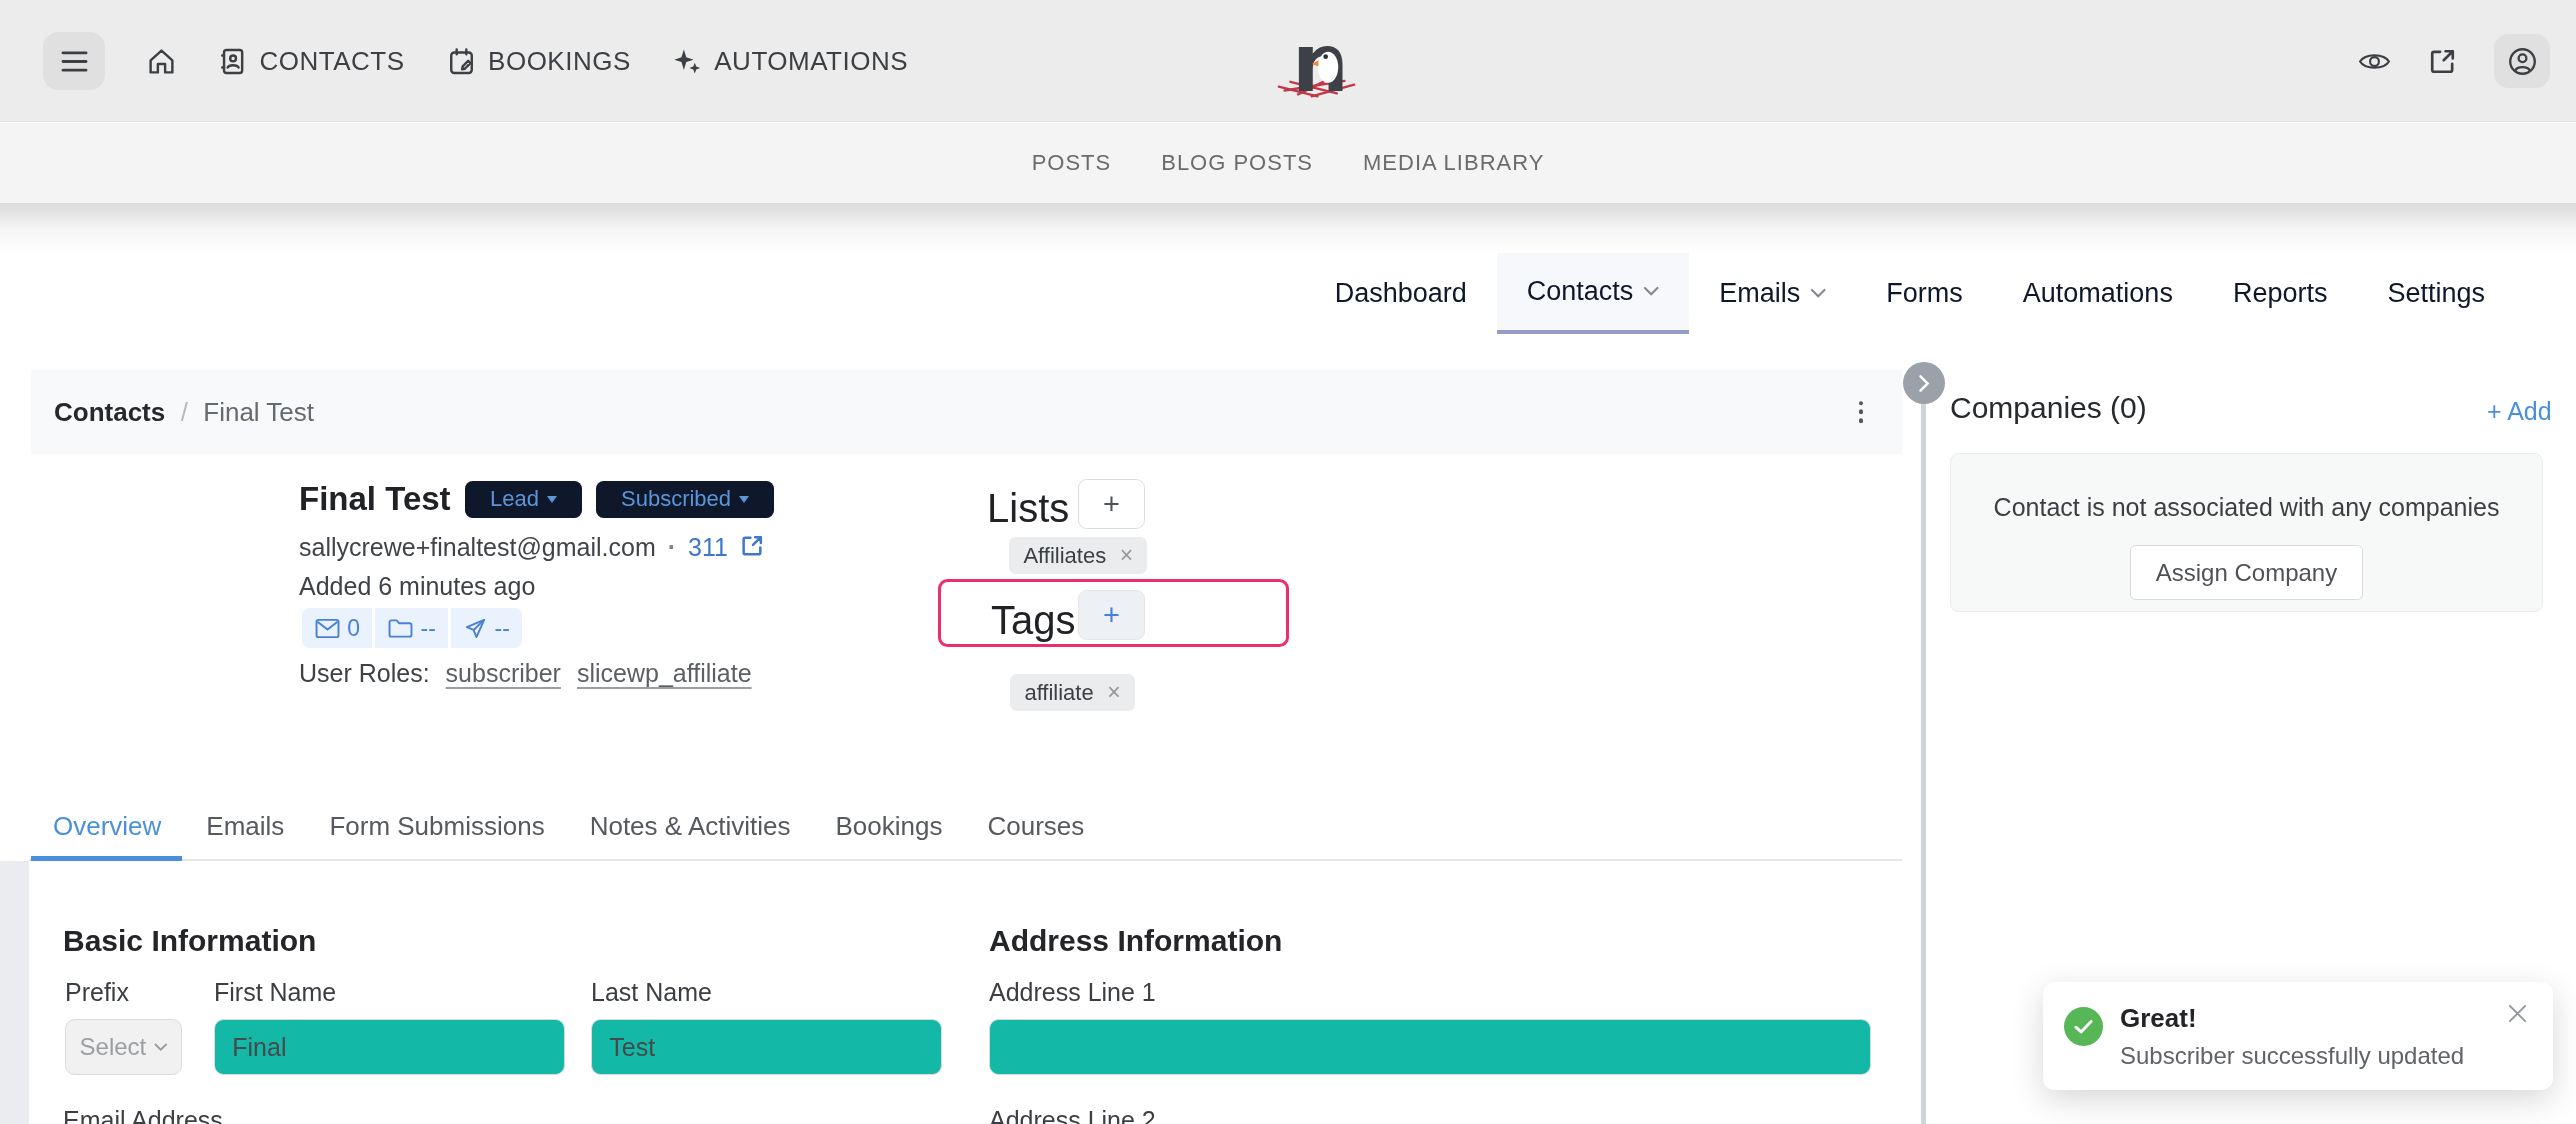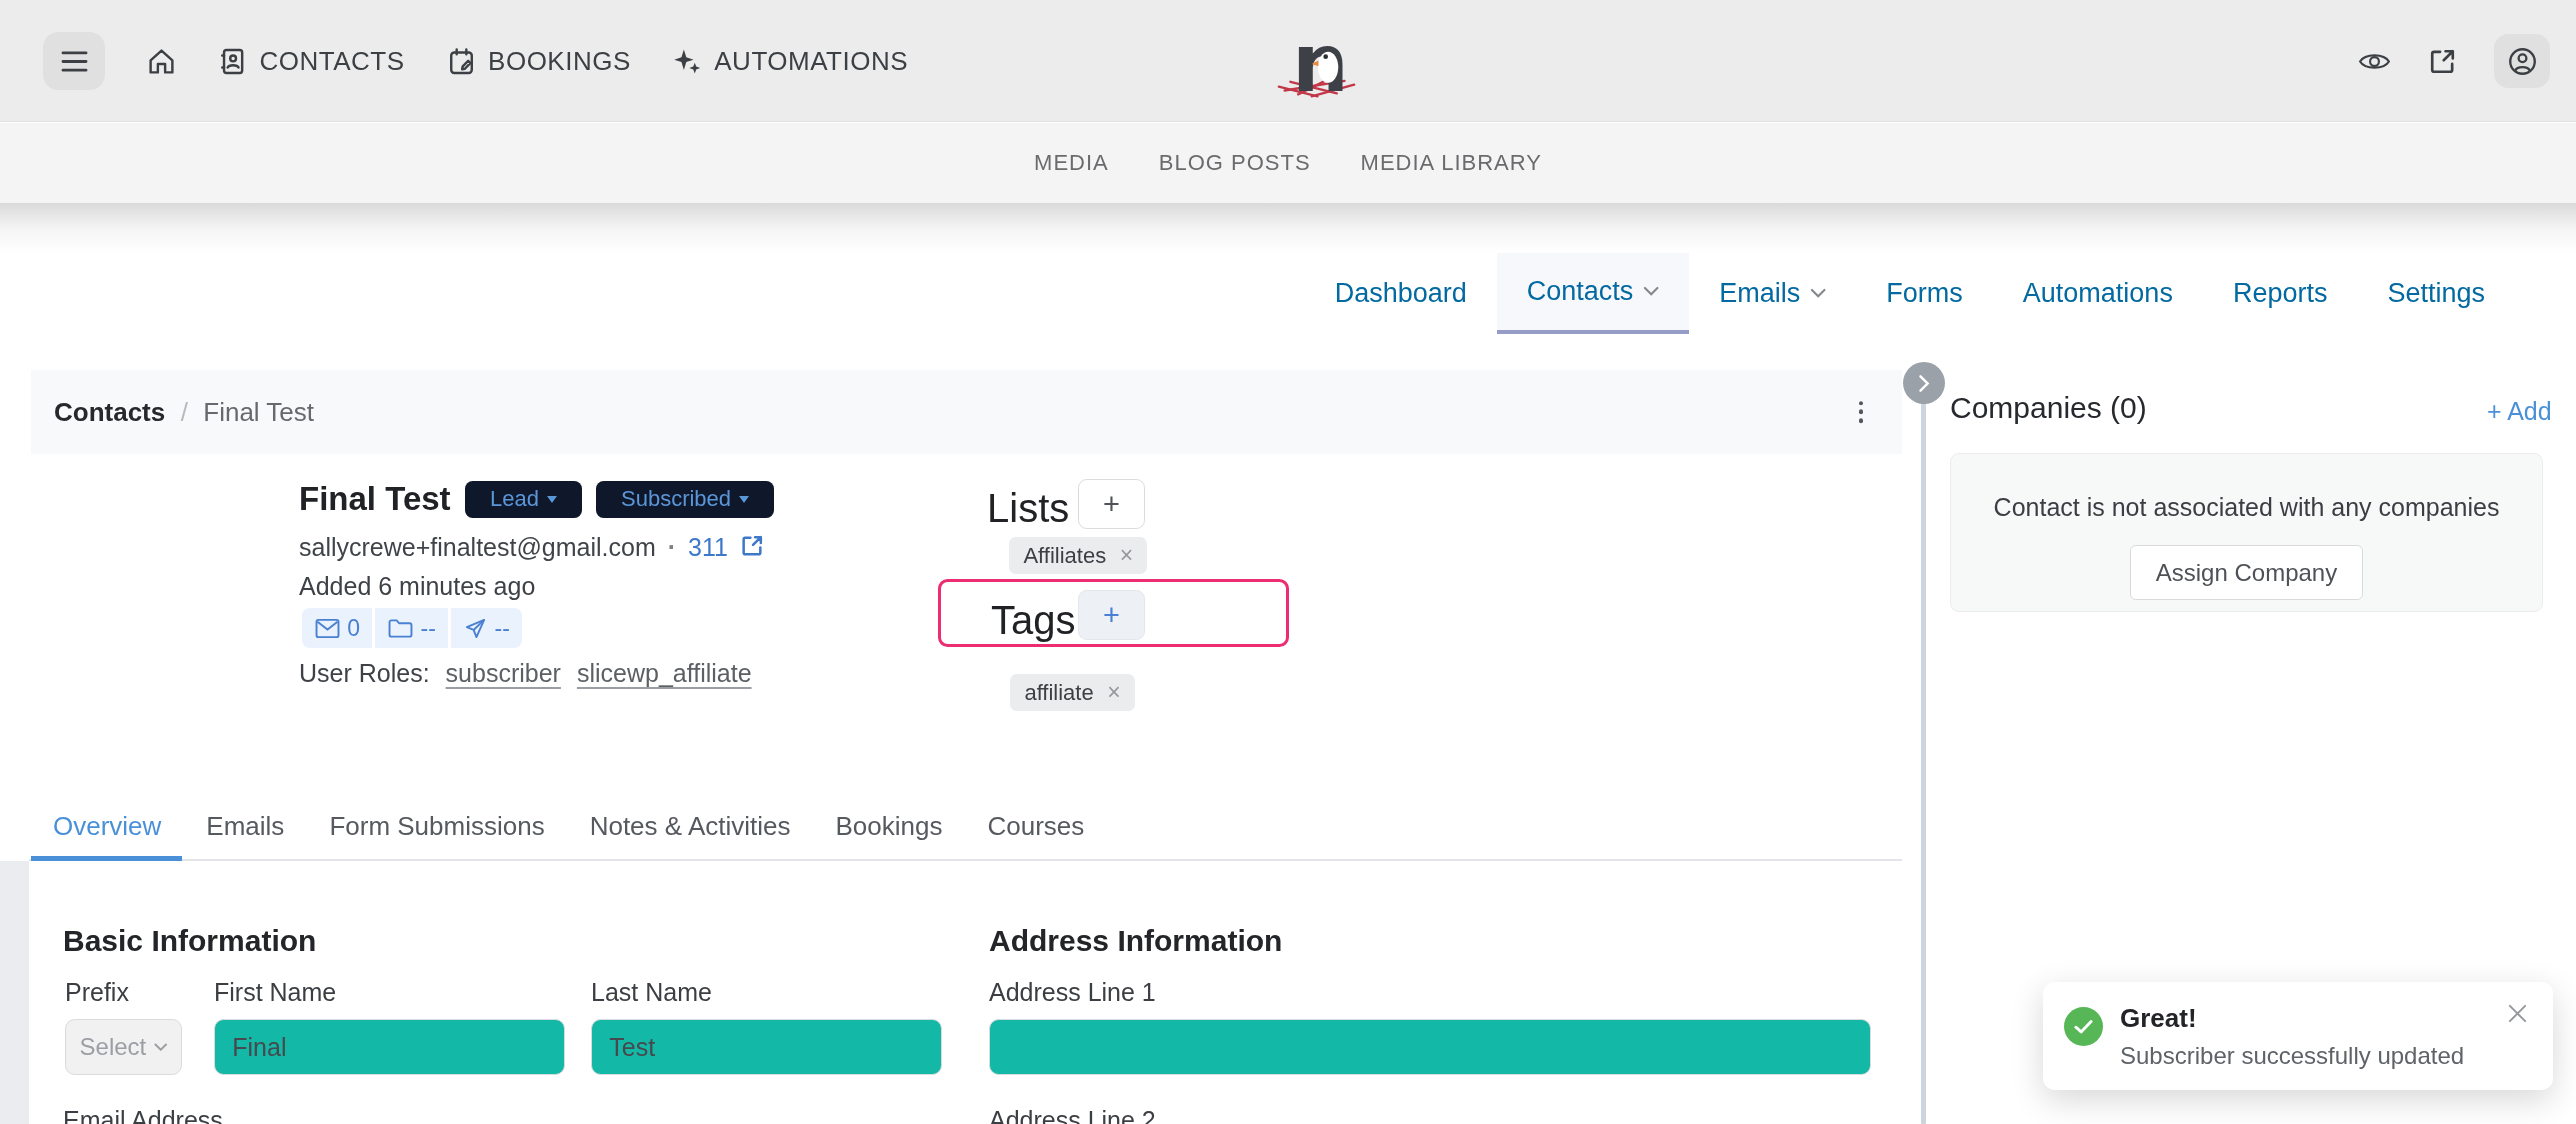--- a/index.html
+++ b/index.html
@@ -35,21 +35,21 @@
   .sec-item { font-size:22px; color:#6b6b6e; font-weight:500; letter-spacing:1px; cursor:pointer; }
   .shadow-band {
     position:absolute; left:0; top:203px; width:2576px; height:50px;
     background:linear-gradient(to bottom, #dadada, #f6f6f6 55%, #ffffff);
   }
 
   
   .main-nav { position:absolute; top:253px; right:61px; height:81px; display:flex; }
   .nav-tab {
     height:81px; padding:0 30px; display:flex; align-items:center; gap:9.6px;
-    font-size:27px; color:#0369a1; cursor:pointer; white-space:nowrap;
+    font-size:27px; color:#0f172a; cursor:pointer; white-space:nowrap;
   }
   .nav-tab.active { background:#f6f8fb; border-bottom:4.8px solid #959cc6; }
 
   
   .crumbbar {
     position:absolute; left:31px; top:370px; width:1871px; height:84px;
     background:#f7f9fb; display:flex; align-items:center;
   }
   .crumbbar .crumbs { display:flex; align-items:center; gap:15.4px; padding-left:23px; font-size:26px; }
   .crumb-root { color:#26282b; font-weight:700; cursor:pointer; }
@@ -236,21 +236,21 @@
         <svg width="31" height="31" viewBox="0 0 24 24" fill="none" stroke="#3c3f43" stroke-width="1.8">
             <circle cx="12" cy="12" r="9.5"></circle>
             <circle cx="12" cy="9.5" r="3"></circle>
             <path d="M6.5 19c1.2-3.5 9.8-3.5 11 0"></path>
           </svg>
       </div>
     </div>
   </div>
 
   <div class="secondarybar">
-    <span class="sec-item">MEDIA</span>
+    <span class="sec-item">POSTS</span>
     <span class="sec-item">BLOG POSTS</span>
     <span class="sec-item">MEDIA LIBRARY</span>
   </div>
   <div class="shadow-band"></div>
 
   <div class="main-nav">
     <div class="nav-tab">
         <span>Dashboard</span>
       </div>
     <div class="nav-tab active">

